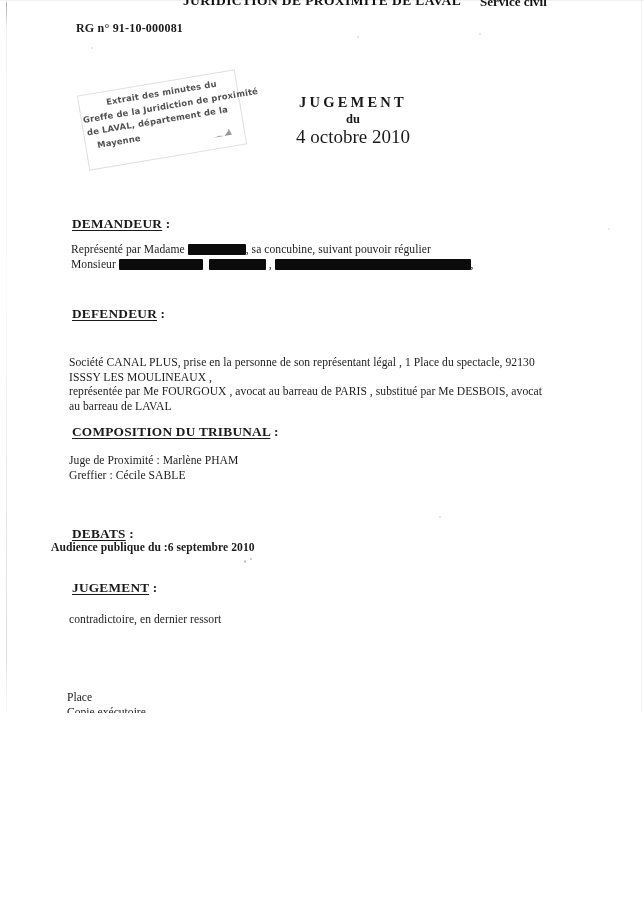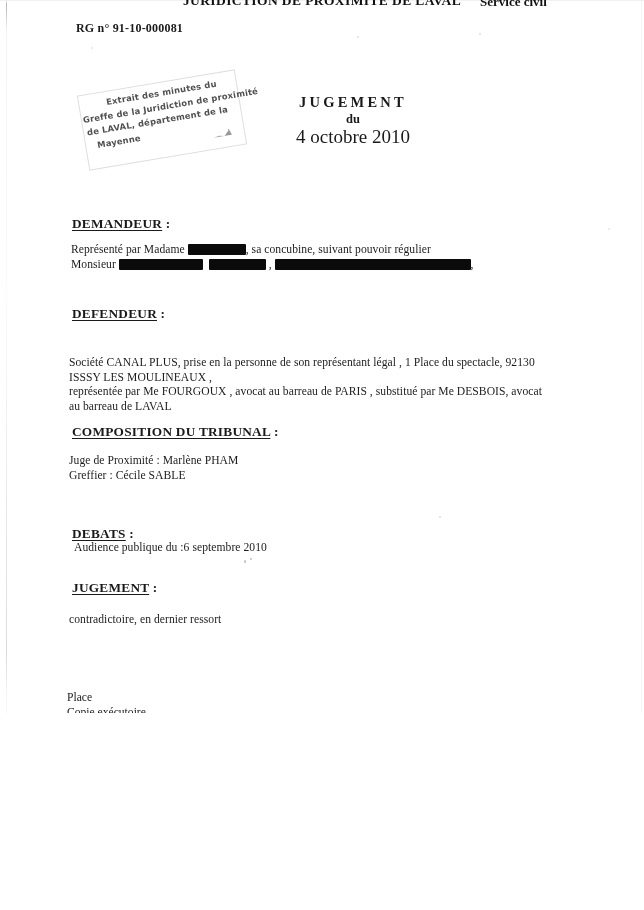--- a/index.html
+++ b/index.html
@@ -251,21 +251,21 @@
     <span class="u">COMPOSITION DU TRIBUNAL</span><span> :</span>
   </div>
   <div class="body-text" style="left:69px; top:454px;">
     <span class="ln">Juge de Proximité : Marlène PHAM</span>
     <span class="ln">Greffier : Cécile SABLE</span>
   </div>
 
   <div class="section-heading" style="left:72px; top:512px;margin-top:14px;">
     <span class="u">DEBATS</span><span> :</span>
   </div>
-  <div class="body-text" style="left:74px; top:541px;">
+  <div class="body-text" style="left:51px; top:541px;font-weight:bold;">
     <span class="ln">Audience publique du :6 septembre 2010</span>
   </div>
 
   <div class="section-heading" style="left:72px; top:580px;">
     <span class="u">JUGEMENT</span><span>  :</span>
   </div>
   <div class="body-text" style="left:69px; top:613px;">
     <span class="ln">contradictoire, en dernier ressort</span>
   </div>
 

